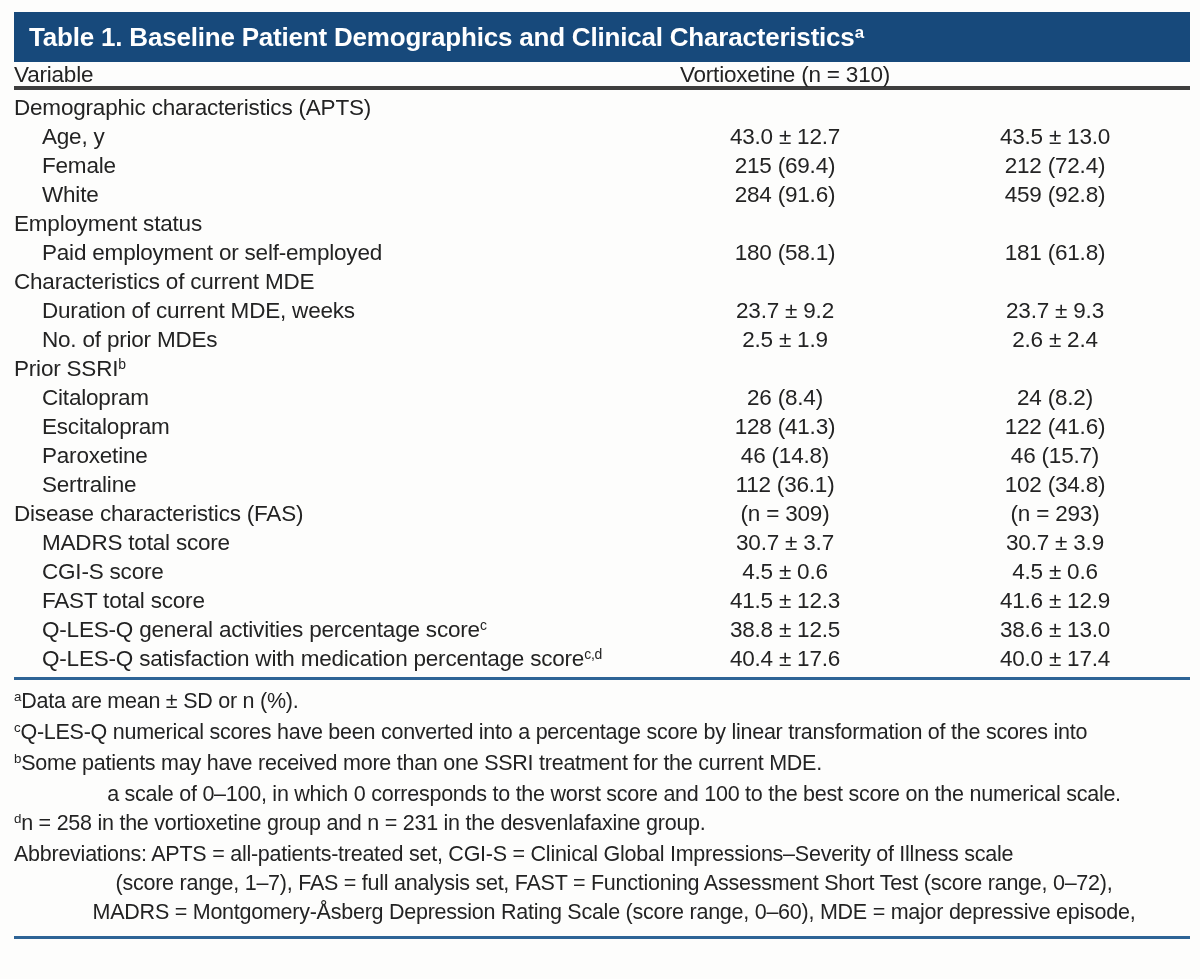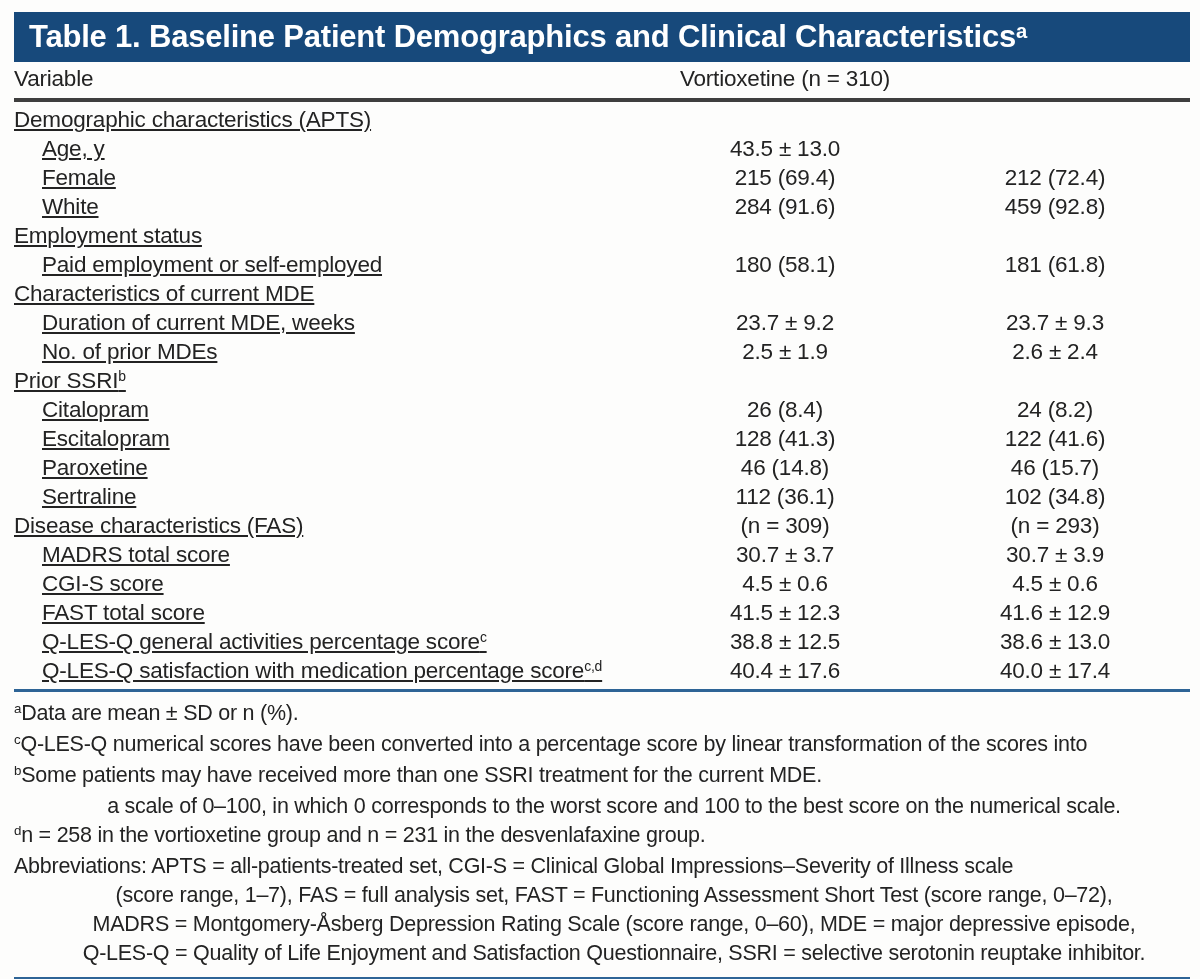--- a/index.html
+++ b/index.html
@@ -10,35 +10,35 @@
     --title-text:#FFFFFF;
     --bg:#FDFDFC;
   }
   *{margin:0;padding:0;box-sizing:border-box;}
   html,body{width:1200px;height:979px;background:var(--bg);
     font-family:"Liberation Sans", sans-serif;color:var(--text);overflow:hidden;}
   .page{width:1176px;margin:12px 10px 0 14px;}
 
   
   .title-bar{height:50px;background:var(--bar);color:var(--title-text);
-    font-size:31px;font-weight:bold;line-height:50px;padding-left:15px;
+    font-size:26px;font-weight:bold;line-height:50px;padding-left:15px;
     letter-spacing:-0.2px;white-space:nowrap;}
   .title-bar sup{font-size:0.65em;position:relative;top:-0.45em;vertical-align:baseline;}
 
   
   .colhead{display:grid;grid-template-columns:1fr 240px 270px;column-gap:15px;
-    align-items:end;height:40px;padding-bottom:6px;border-bottom:4px solid var(--rule-dark);
+    align-items:end;height:28px;padding-bottom:6px;border-bottom:4px solid var(--rule-dark);
     font-size:22.5px;letter-spacing:-0.2px;}
   .colhead .chead-val{text-align:center;white-space:nowrap;}
 
   
   .tbody{padding:3px 0 4px 0;}
   .row{display:grid;grid-template-columns:1fr 240px 270px;column-gap:15px;
     height:29px;line-height:29px;font-size:22.5px;letter-spacing:-0.2px;}
-  .row .lbl{white-space:nowrap;overflow:hidden;text-decoration:underline;}
+  .row .lbl{white-space:nowrap;overflow:hidden;}
   .row .lbl.indent{padding-left:28px;}
   .row .val{text-align:center;white-space:nowrap;}
   .row sup{font-size:0.62em;position:relative;top:-0.5em;vertical-align:baseline;}
 
   
   .rule-blue{border-top:3px solid var(--rule-blue);width:100%;}
 
   
   .footnotes{padding:7px 0 9px 0;font-size:21.5px;line-height:29px;letter-spacing:-0.25px;}
   .fline{white-space:nowrap;overflow:hidden;}
@@ -61,20 +61,21 @@
 
   <div class="tbody" id="tbody">
   <div class="row">
     <div class="lbl"><span class="txt">Demographic characteristics (APTS)</span></div>
     <div class="val"></div>
     <div class="val"></div>
   </div>
 
   <div class="row">
     <div class="lbl indent"><span class="txt">Age, y</span></div>
+    <div class="val">43.0 ± 12.7</div>
     <div class="val">43.5 ± 13.0</div>
   </div>
 
   <div class="row">
     <div class="lbl indent"><span class="txt">Female</span></div>
     <div class="val">215 (69.4)</div>
     <div class="val">212 (72.4)</div>
   </div>
 
   <div class="row">
@@ -208,20 +209,17 @@
   </div>
 
   <div class="fline cont">
     <span class="txt">(score range, 1–7), FAS = full analysis set, FAST = Functioning Assessment Short Test (score range, 0–72),</span>
   </div>
 
   <div class="fline cont">
     <span class="txt">MADRS = Montgomery-Åsberg Depression Rating Scale (score range, 0–60), MDE = major depressive episode,</span>
   </div>
 
-  <div class="fline cont">
-    <span class="txt">Q-LES-Q = Quality of Life Enjoyment and Satisfaction Questionnaire, SSRI = selective serotonin reuptake inhibitor.</span>
-  </div>
 </div>
 
   <div class="rule-blue"></div>
 
 </div>
 
 </body></html>

